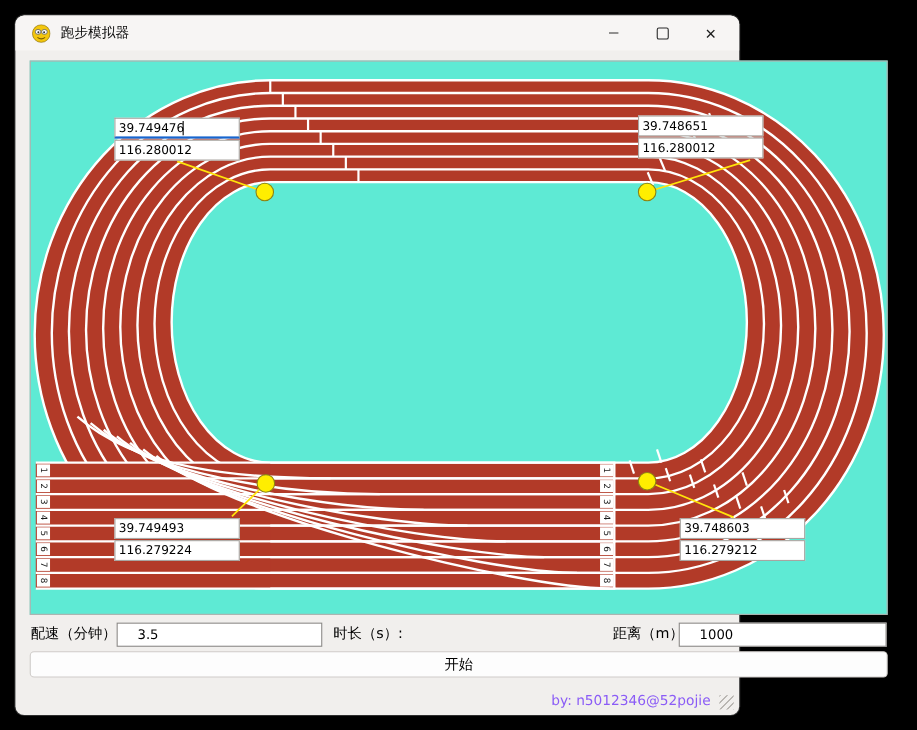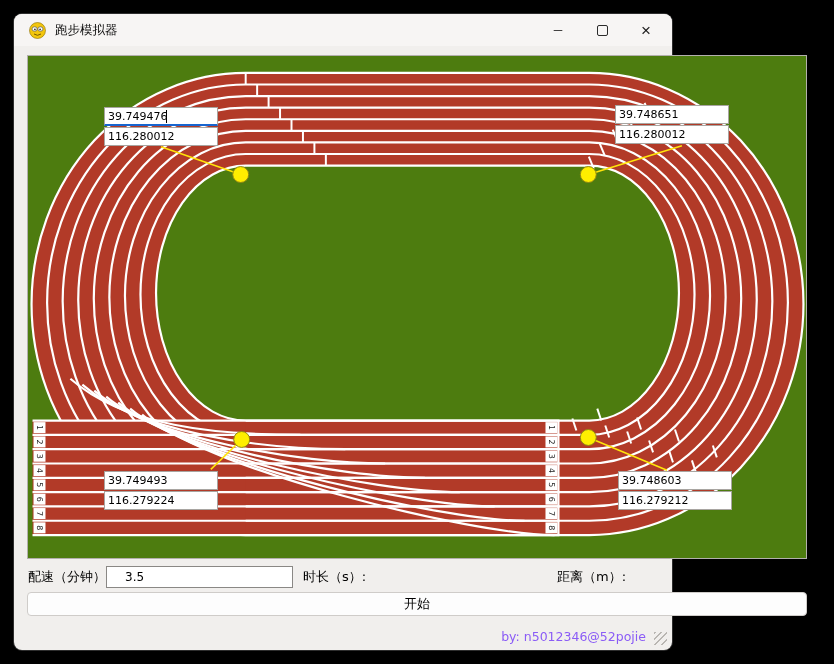--- a/index.html
+++ b/index.html
@@ -17,21 +17,21 @@
   .app-icon{width:17px;height:17px;margin-left:15px;flex:0 0 auto}
   .title{margin-left:9px;font-size:12.5px;color:#0d0d0d;flex:1 1 auto;white-space:nowrap}
   .winbtn{width:44px;height:32px;border:none;background:transparent;display:flex;
     align-items:center;justify-content:center;color:#1b1b1b;padding:0;cursor:default}
   .winbtn:last-child{margin-right:4px}
   .glyph-min{font-size:12px;line-height:1}
   .glyph-close{font-size:17px;line-height:1}
   .box-max{width:9px;height:9px;border:1.2px solid #2b2b2b;border-radius:2px}
   
   .canvas{position:absolute;left:13px;top:41px;width:780px;height:504px;box-sizing:border-box;
-    background:#4d7c0f;border:1px solid #b3b0ad}
+    background:#5eead4;border:1px solid #b3b0ad}
   .canvas svg{position:absolute;left:0;top:0}
   .marker-box{position:absolute;width:114px;z-index:5}
   .marker-box input{
     display:block;width:114px;box-sizing:border-box;height:19px;margin:0 0 1px 0;
     border:1px solid #a8a5a1;background:#fff;font:11px "DejaVu Sans","Liberation Sans",sans-serif;
     color:#000;padding:1px 3px;outline:none}
   .marker-box input.focused{border-bottom:2px solid #1765cf}
   .caret{position:absolute;left:62px;top:3px;width:1px;height:13px;background:#000}
   
   .form-label{position:absolute;top:552px;height:22px;line-height:22px;font-size:13px;color:#000;white-space:nowrap}
@@ -169,38 +169,39 @@
         <line x1="562" y1="383" x2="641" y2="416" stroke="#ffe40a" stroke-width="1.6"></line>
         <circle cx="562" cy="383" r="8" fill="#ffee00" stroke="#8e8413" stroke-width="1"></circle>
       </svg>
 
     <div class="marker-box" style="left:76px;top:51px">
       <input class="focused" value="39.749476" style="">
       <input value="116.280012" style="">
       <div class="caret"></div>
     </div>
 
-    <div class="marker-box" style="left:587px;top:49px">
+    <div class="marker-box" style="left:552px;top:49px">
       <input value="39.748651" style="">
       <input value="116.280012" style="">
     </div>
 
     <div class="marker-box" style="left:76px;top:415px">
       <input value="39.749493" style="">
       <input value="116.279224" style="">
     </div>
 
     <div class="marker-box" style="left:590px;top:415px">
       <input value="39.748603" style="">
       <input value="116.279212" style="">
     </div>
   </div>
 
   <span class="form-label" id="pace-label">配速（分钟）:</span>
   <input class="form-entry" id="pace-entry" value="3.5" style="">
   <span class="form-label" id="duration-label">时长（s）:</span>
   <span class="form-label" id="distance-label">距离（m）:</span>
+  <input class="form-entry" id="distance-entry" value="1000" style="">
 
   <button class="start-btn">开始</button>
 
   <span class="credit">by: n5012346@52pojie</span>
   <div class="grip"></div>
 </div>
 
 </body></html>

